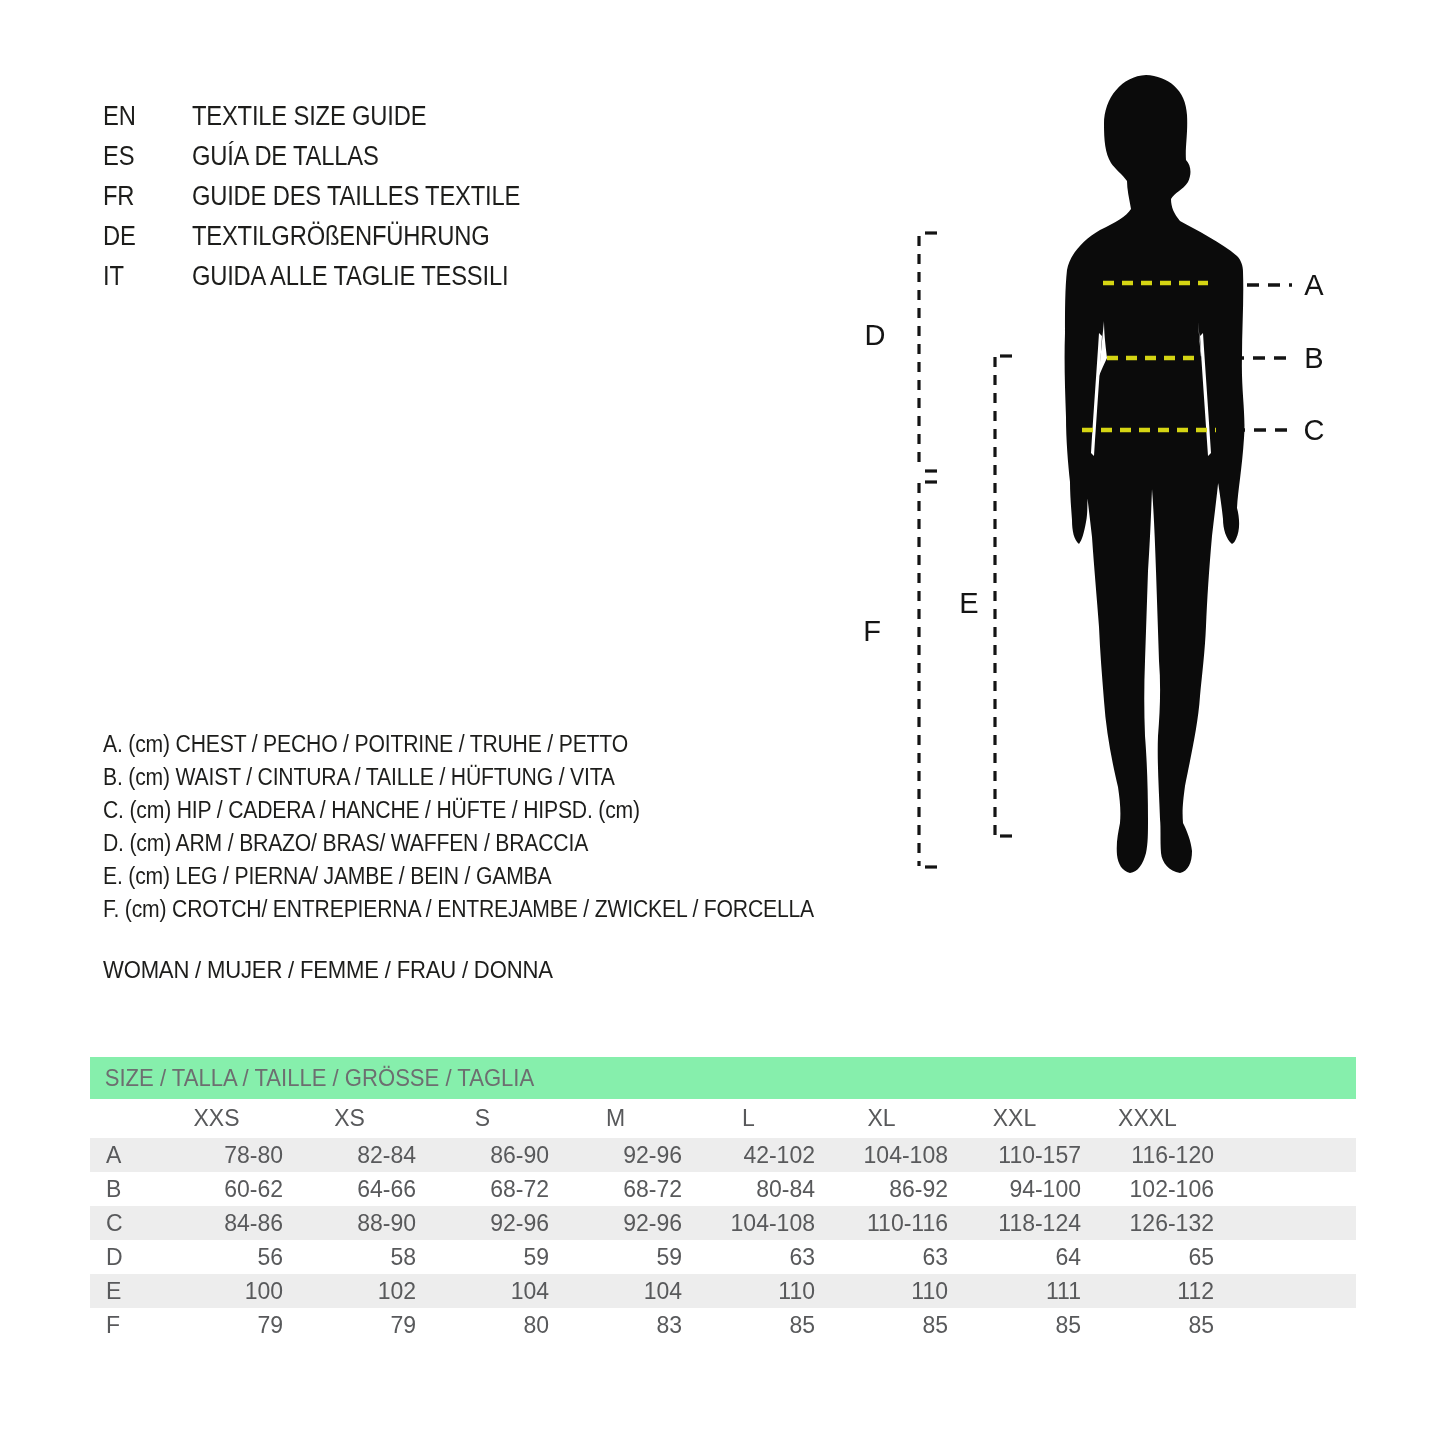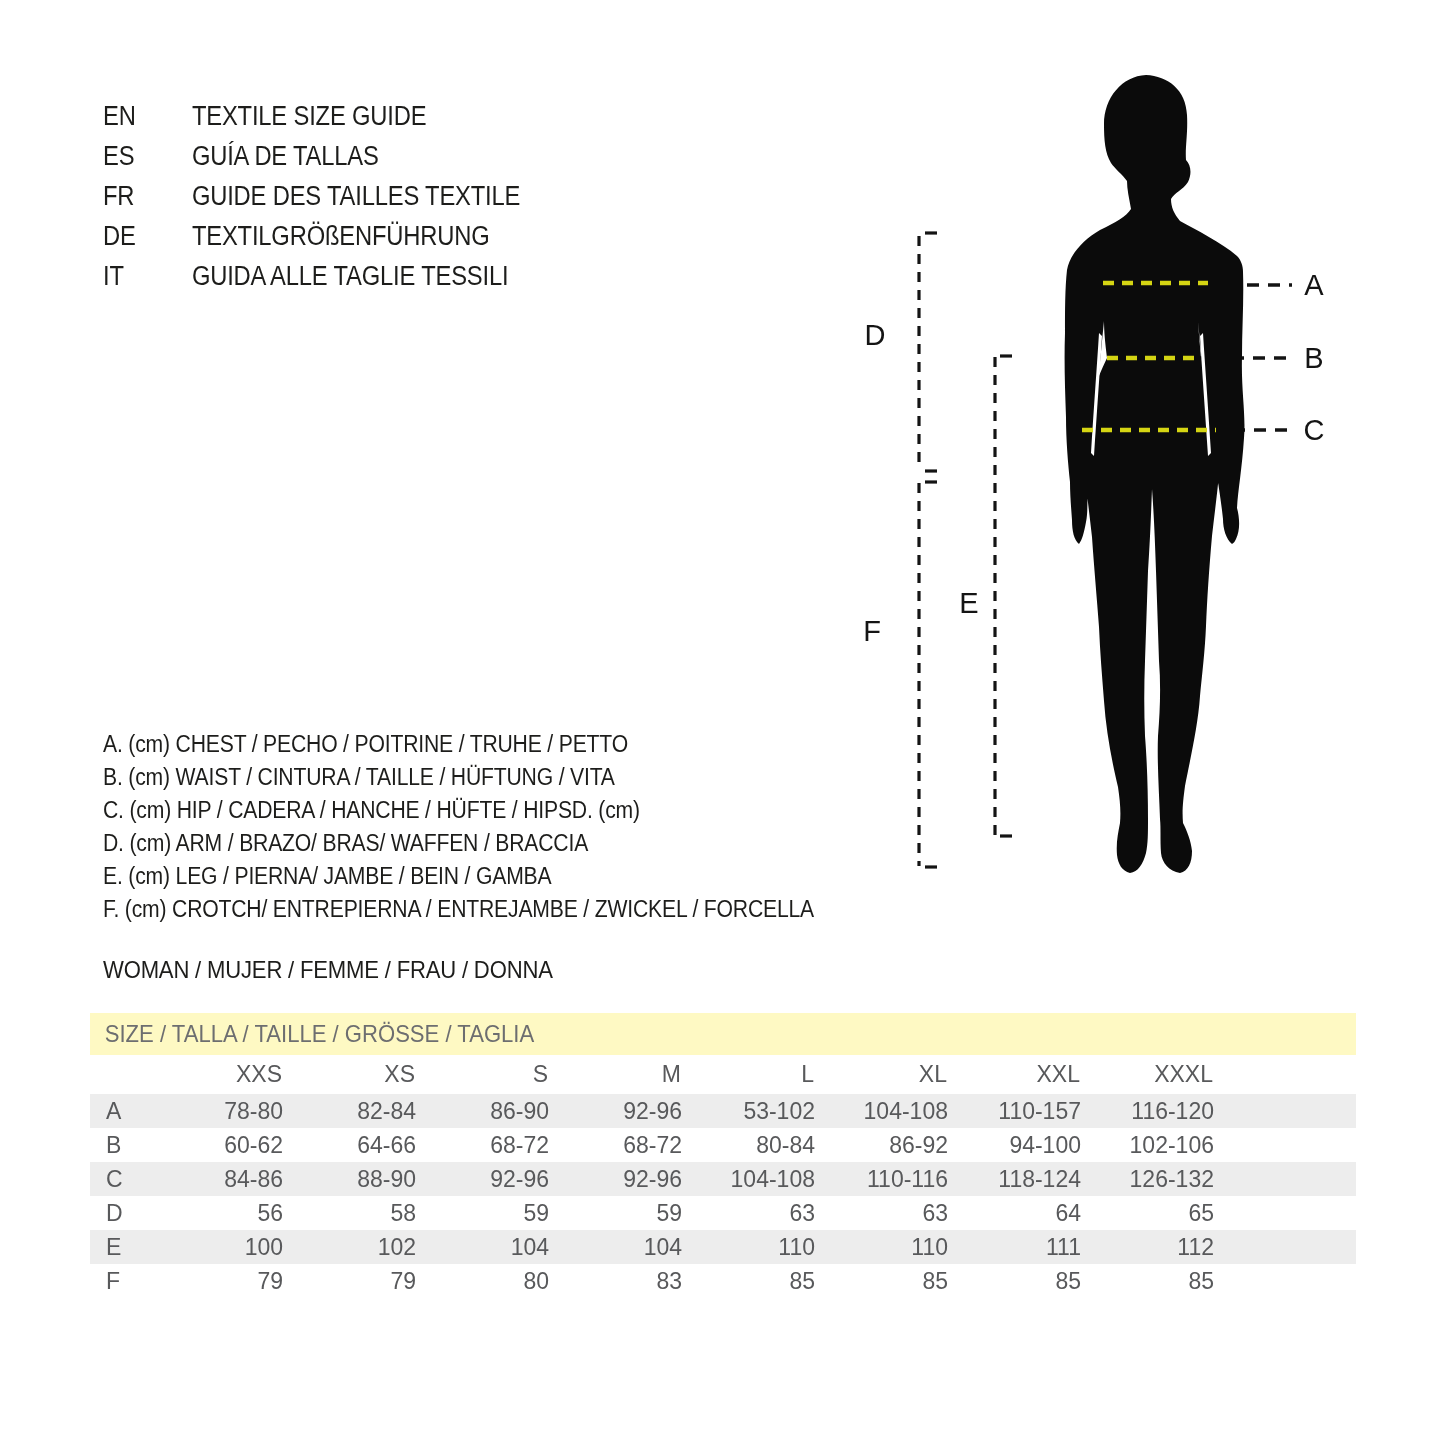--- a/index.html
+++ b/index.html
@@ -19,26 +19,26 @@
 
   
   .legend{position:absolute;left:103px;top:728px;transform:scaleX(.92);transform-origin:0 0;
           font-size:23px;line-height:33px;white-space:nowrap;letter-spacing:-0.2px;}
 
   .woman-line{position:absolute;left:103px;top:956px;transform:scaleX(.92);
               transform-origin:0 0;font-size:24px;white-space:nowrap;letter-spacing:-0.2px;}
 
   
   .table-wrap{position:absolute;left:90px;top:1013px;width:1266px;}
-  .size-bar{height:42px;background:#fef9c3;overflow:hidden;}
+  .size-bar{height:42px;background:#86efac;overflow:hidden;margin-top:44px;}
   .size-bar span{display:inline-block;line-height:42px;padding-left:16px;color:#6d6e70;
                  font-size:24px;transform:scaleX(.92);transform-origin:0 0;white-space:nowrap;}
   table.sizes{width:100%;border-collapse:collapse;table-layout:fixed;
               font-size:23px;color:#58595b;}
-  table.sizes th{height:37px;font-weight:400;text-align:right;}
+  table.sizes th{height:37px;font-weight:400;text-align:center;}
   table.sizes td{height:34px;font-weight:400;text-align:right;padding:0;}
   table.sizes td.rowlabel{text-align:left;padding-left:16px;}
   table.sizes tbody tr:nth-child(odd){background:#ededed;}
 </style>
 </head>
 <body>
 
 <div class="canvas">
 
   <svg class="overlay" width="1445" height="1444" viewBox="0 0 1445 1444">
@@ -211,21 +211,21 @@
             <th></th>
           </tr>
         </thead>
       <tbody>
           <tr>
             <td class="rowlabel">A</td>
             <td>78-80</td>
             <td>82-84</td>
             <td>86-90</td>
             <td>92-96</td>
-            <td>53-102</td>
+            <td>42-102</td>
             <td>104-108</td>
             <td>110-157</td>
             <td>116-120</td>
             <td></td>
           </tr>
           <tr>
             <td class="rowlabel">B</td>
             <td>60-62</td>
             <td>64-66</td>
             <td>68-72</td>

